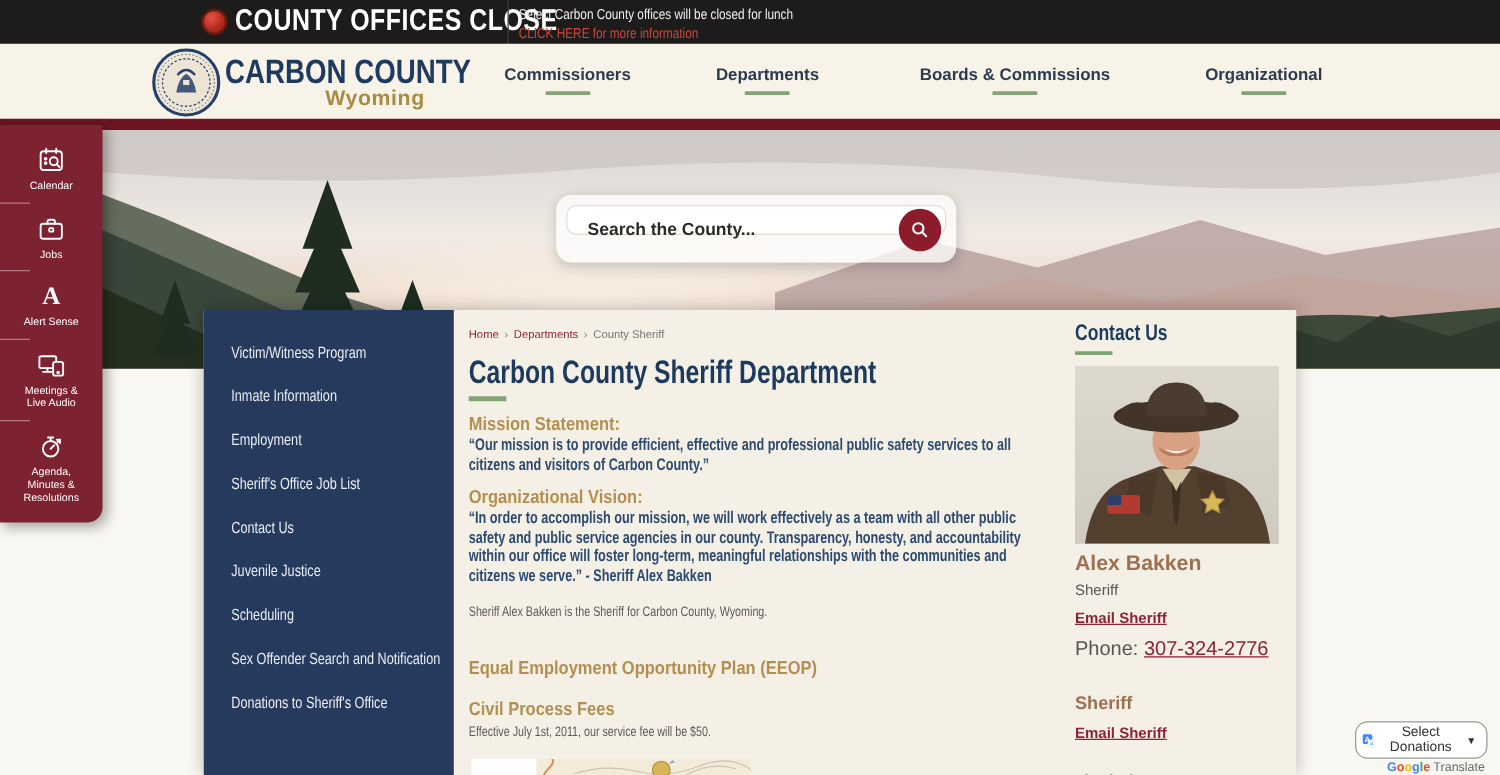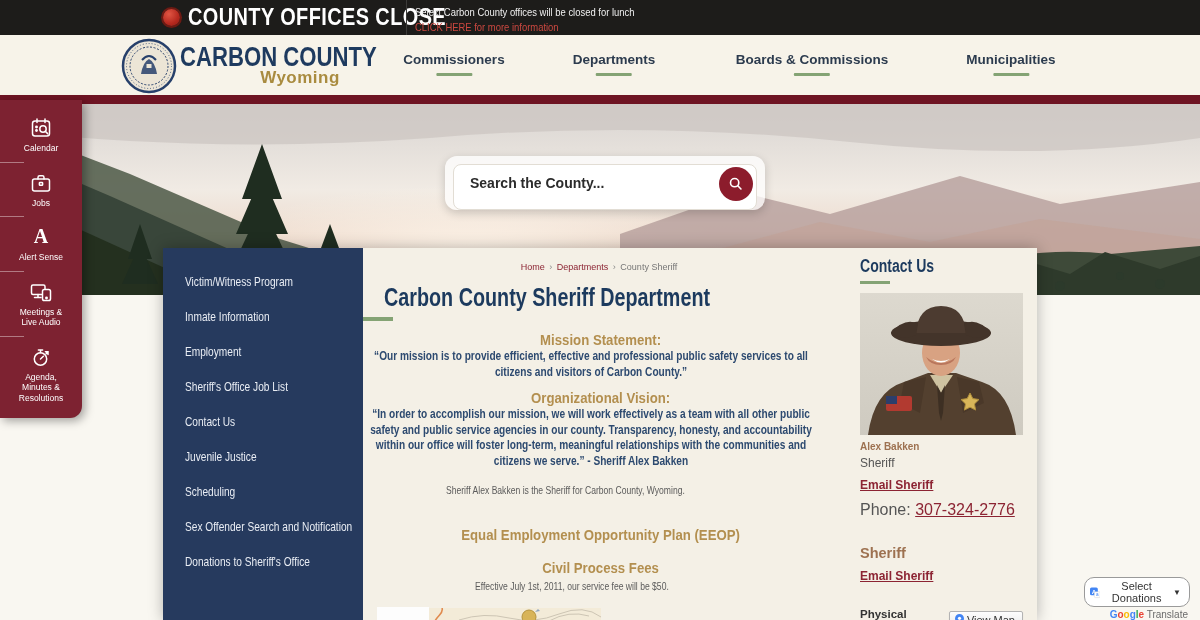--- a/index.html
+++ b/index.html
@@ -39,21 +39,21 @@
                    margin:6px auto 0; border-radius:1px; }
 
   
   .stripe { position:absolute; left:0; top:95px; width:1200px; height:9px; background:#6e1423; }
 
   
   .hero { position:absolute; left:0; top:104px; width:1200px; height:191px; overflow:hidden; }
   .search-wrap { position:absolute; left:445px; top:52px; width:320px; height:54px;
                  background:rgba(255,255,255,.75); border-radius:12px; padding:8px;
                  box-shadow:0 3px 10px rgba(0,0,0,.18); }
-  .search-box { position:relative; width:100%; height:46px; background:#fff;
+  .search-box { position:relative; width:100%; height:24px; background:#fff;
                 border:1px solid #e2ddd4; border-radius:8px; }
   .search-input { width:250px; height:36px; border:0; outline:0; background:transparent;
                   padding-left:16px; font-family:"Liberation Sans",sans-serif;
                   font-size:14px; font-weight:700; color:#222; }
   .search-input::placeholder { color:#2b2b2b; opacity:1; }
   .search-btn { position:absolute; right:3px; top:2px; width:34px; height:34px;
                 border-radius:50%; background:#8c1c2c; border:0; cursor:pointer;
                 display:flex; align-items:center; justify-content:center; }
 
   
@@ -68,21 +68,21 @@
 
   
   .panel { position:absolute; left:163px; top:248px; width:874px; height:372px;
            background:#f4f0e6; box-shadow:0 0 14px rgba(0,0,0,.28); z-index:4; }
 
   .sidebar { position:absolute; left:0; top:0; width:200px; height:372px;
              background:#263a5e; padding:26px 14px 0 22px; }
   .side-link { color:#e9edf4; font-size:13px; line-height:16px; margin-bottom:19px;
                cursor:pointer; width:218px; transform:scaleX(.78); transform-origin:0 0; }
 
-  .main { position:absolute; left:200px; top:14px; width:472px;text-align:center; }
+  .main { position:absolute; left:212px; top:14px; width:472px; }
   .crumbs { font-size:9px; color:#777; }
   .crumb-link { color:#8c2433; cursor:pointer; }
   .crumb-sep { color:#888; padding:0 2px; }
   .page-title { display:inline-block; color:#1c3a5e; font-size:26px; font-weight:700;
                 margin-top:10px; transform:scaleX(.76); transform-origin:0 50%; white-space:nowrap; }
   .title-underline { width:30px; height:4px; background:#84a374; margin-top:4px; }
   .gold-h { color:#b38f4f; font-size:15px; font-weight:700; margin-top:10px;
             transform:scaleX(.88); transform-origin:0 0; width:540px; }
   .navy-p { color:#2d4a70; font-size:13.5px; font-weight:700; line-height:15.5px;
             width:608px; transform:scaleX(.75); transform-origin:0 0; }
@@ -99,21 +99,21 @@
   .map-strip { position:absolute; left:214px; top:359px; width:224px; height:13px; display:flex; }
   .map-white { width:52px; height:13px; background:#fdfdfd; }
   .map-tiles { width:172px; height:13px; overflow:hidden; }
 
   
   .contact { position:absolute; left:697px; top:8px; width:163px; }
   .contact-h { display:inline-block; color:#1c3a5e; font-size:18px; font-weight:700;
                transform:scaleX(.78); transform-origin:0 50%; white-space:nowrap; }
   .contact-underline { width:30px; height:3px; background:#84a374; margin-top:4px; }
   .photo { margin-top:9px; width:163px; height:142px; background:#d6d2c8; }
-  .person-name { color:#9d7150; font-size:10px; font-weight:700; margin-top:6px; }
+  .person-name { color:#9d7150; font-size:17px; font-weight:700; margin-top:6px; }
   .person-role { color:#555; font-size:12px; margin-top:4px; }
   .contact-link { display:inline-block; color:#8c2433; font-size:12px; font-weight:700;
                   text-decoration:underline; margin-top:8px; cursor:pointer; }
   .phone-line { color:#555; font-size:16px; margin-top:8px; }
   .phone-link { color:#8c2433; text-decoration:underline; cursor:pointer; }
   .dept-h { color:#9d7150; font-size:14.5px; font-weight:700; margin-top:26px; }
   .addr-row { margin-top:24px; display:flex; align-items:center; gap:5px; }
   .addr-label { color:#333; font-size:11.5px; font-weight:700; }
   .viewmap-btn { display:inline-flex; align-items:center; gap:3px; padding:2px 7px 3px 5px;
                  background:linear-gradient(#fdfdfd,#e7e7e7); border:1px solid #b3b3b3;
@@ -167,21 +167,21 @@
     </div>
     <div class="nav-item" style="left:614px">
       <span>Departments</span>
       <span class="nav-underline"></span>
     </div>
     <div class="nav-item" style="left:812px">
       <span>Boards &amp; Commissions</span>
       <span class="nav-underline"></span>
     </div>
     <div class="nav-item" style="left:1011px">
-      <span>Municipalities</span>
+      <span>Organizational</span>
       <span class="nav-underline"></span>
     </div>
   </div>
 
   <div class="stripe"></div>
 
   <div class="hero">
     <svg width="1200" height="191" viewBox="0 0 1200 191" preserveAspectRatio="none">
       <defs>
         <linearGradient id="sky" x1="0" y1="0" x2="0" y2="1">

